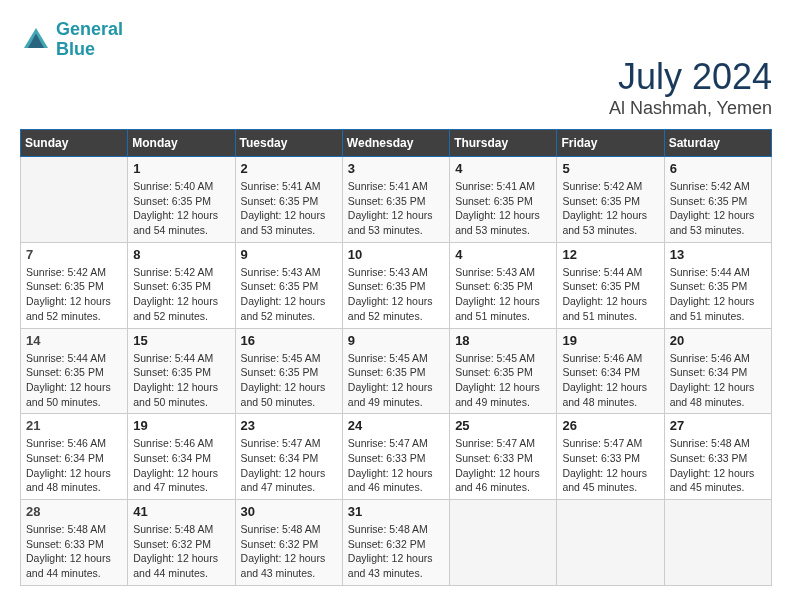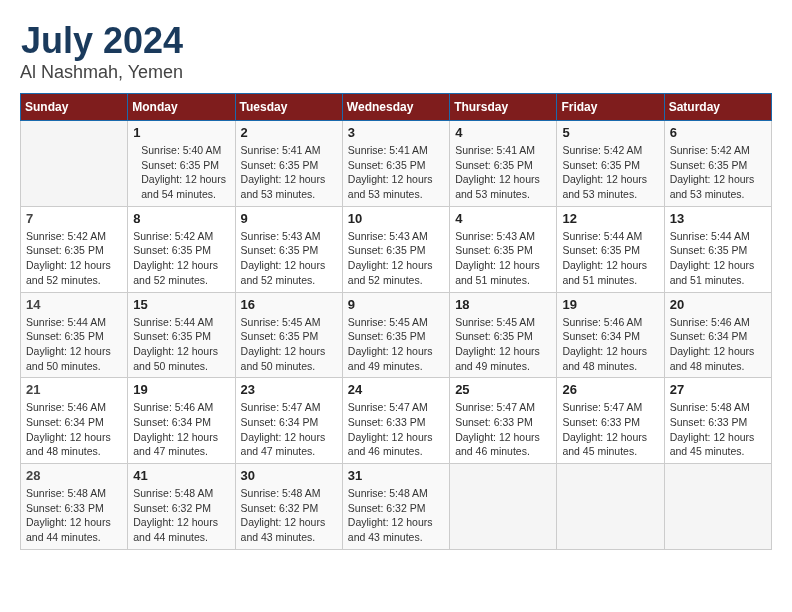--- a/index.html
+++ b/index.html
@@ -33,34 +33,35 @@
     .logo-icon {
       width: 32px;
       height: 32px;
     }
     .title-block {
       text-align: right;
     }
     .title-block h1 {
       font-size: 36px;
       color: #1a3a5c;
-      font-weight: bold;
+      font-weight: normal;
+      margin-top: 36px;
     }
     .title-block h2 {
       font-size: 18px;
       color: #444;
       font-weight: normal;
     }
     table {
       width: 100%;
       border-collapse: collapse;
       font-size: 11px;
     }
     thead th {
-      background: #7f1d1d;
+      background: #404040;
       color: #fff;
       padding: 6px 4px;
       text-align: left;
       font-size: 12px;
       font-weight: bold;
       border: 1px solid #1a6aad;
     }
     tbody td {
       border: 1px solid #ccc;
       padding: 4px 5px;
@@ -90,20 +91,30 @@
       color: #444;
     }
     .empty-cell {
       background: #f5f5f5;
     }
   </style>
 </head>
 <body>
 
 <div class="header">
+  <div class="logo">
+    <svg class="logo-icon" viewBox="0 0 40 40">
+      <polygon points="20,5 35,30 5,30" fill="#2196a8" opacity="0.85"></polygon>
+      <polygon points="20,12 30,30 10,30" fill="#1a3a5c" opacity="0.6"></polygon>
+    </svg>
+    <div class="logo-text">
+      <div><span>General</span></div>
+      <div style="color:#2196a8">Blue</div>
+    </div>
+  </div>
   <div class="title-block">
     <h1>July 2024</h1>
     <h2>Al Nashmah, Yemen</h2>
   </div>
 </div>
 
 <table>
   <thead>
     <tr>
     <th>Sunday</th>
@@ -113,21 +124,21 @@
         <th>Thursday</th>
         <th>Friday</th>
         <th>Saturday</th>
       </tr>
   </thead>
   <tbody id="calendar-body">
   <tr>
         <td class="empty-cell"></td>
         <td>
           <span class="day-number">1</span>
-          <div class="day-info" style="white-space: pre-line; margin-left: 8px;">Sunrise: 5:40 AM
+          <div class="day-info" style="white-space: pre-line;">Sunrise: 5:40 AM
 Sunset: 6:35 PM
 Daylight: 12 hours
 and 54 minutes.</div>
         </td>
         <td>
           <span class="day-number">2</span>
           <div class="day-info" style="white-space: pre-line;">Sunrise: 5:41 AM
 Sunset: 6:35 PM
 Daylight: 12 hours
 and 53 minutes.</div>

